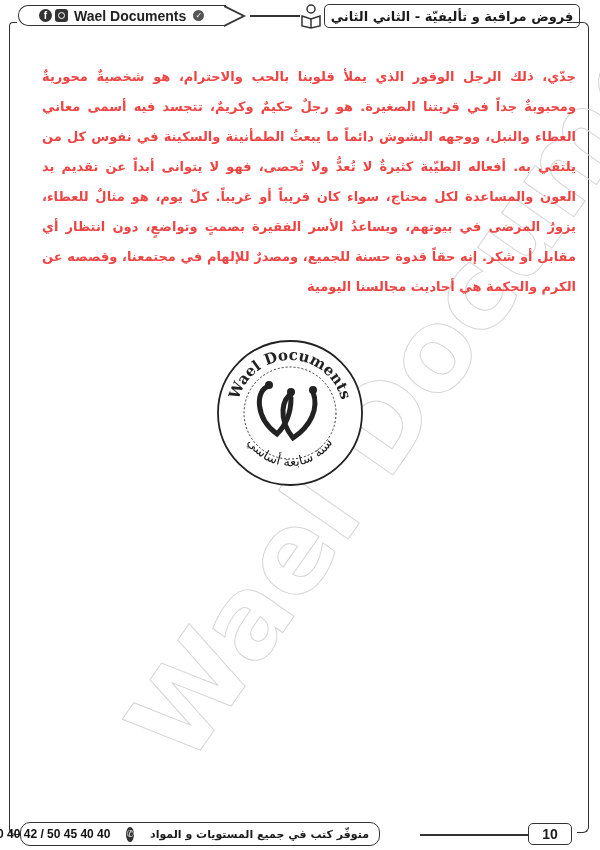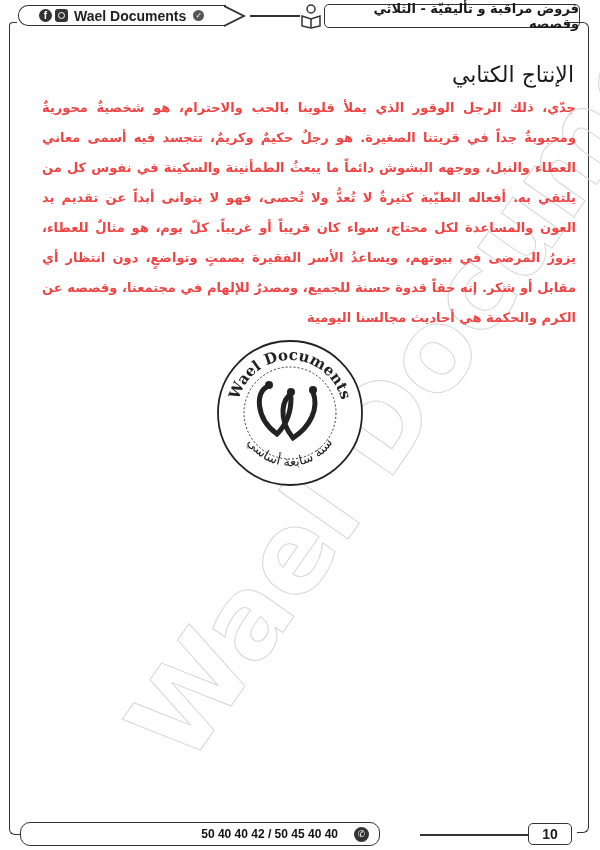--- a/index.html
+++ b/index.html
@@ -132,24 +132,23 @@
 </div>
 <div class="pencil-tip"></div>
 <div class="pencil-tip-inner"></div>
 <div class="pencil-line"></div>
 
 <svg class="reader-icon" viewBox="0 0 24 26">
   <circle cx="12" cy="6" r="4" fill="none" stroke="#333" stroke-width="1.5"></circle>
   <path d="M3 13 L12 16 L21 13 L21 23 L12 25 L3 23 Z" fill="none" stroke="#333" stroke-width="1.5"></path>
   <line x1="12" y1="16" x2="12" y2="25" stroke="#333" stroke-width="1.5"></line>
 </svg>
-<div class="title-box">فروض مراقبة و تأليفيّة - الثلاثي وقصصه</div>
+<div class="title-box">فروض مراقبة و تأليفيّة - الثاني الثاني</div>
 
 <div class="content">
-  <div class="heading">الإنتاج الكتابي</div>
   <p class="paragraph">جدّي، ذلك الرجل الوقور الذي يملأ قلوبنا بالحب والاحترام، هو شخصيةٌ محوريةٌ ومحبوبةٌ جداً في قريتنا الصغيرة. هو رجلٌ حكيمٌ وكريمٌ، تتجسد فيه أسمى معاني العطاء والنبل، ووجهه البشوش دائماً ما يبعثُ الطمأنينة والسكينة في نفوس كل من يلتقي به. أفعاله الطيّبة كثيرةٌ لا تُعدُّ ولا تُحصى، فهو لا يتوانى أبداً عن تقديم يد العون والمساعدة لكل محتاج، سواء كان قريباً أو غريباً. كلّ يوم، هو مثالٌ للعطاء، يزورُ المرضى في بيوتهم، ويساعدُ الأسر الفقيرة بصمتٍ وتواضعٍ، دون انتظار أي مقابل أو شكر. إنه حقاً قدوة حسنة للجميع، ومصدرٌ للإلهام في مجتمعنا، وقصصه عن الكرم والحكمة هي أحاديث مجالسنا اليومية</p>
 </div>
 
 <svg class="stamp" viewBox="0 0 150 150">
   <defs>
     <path id="topArc" d="M 22 75 A 53 53 0 0 1 128 75"></path>
     <path id="botArc" d="M 26 88 A 50 50 0 0 0 124 88"></path>
   </defs>
   <circle cx="75" cy="75" r="72" fill="#fff" stroke="#222" stroke-width="1.8"></circle>
   <circle cx="75" cy="75" r="46" fill="none" stroke="#333" stroke-width="1" stroke-dasharray="2 2"></circle>
@@ -164,15 +163,16 @@
     <path d="M 76 56 C 68 60, 62 80, 78 100 C 96 88, 104 70, 98 54"></path>
   </g>
   <circle cx="54" cy="47" r="4" fill="#222"></circle>
   <circle cx="76" cy="54" r="4" fill="#222"></circle>
   <circle cx="98" cy="52" r="4" fill="#222"></circle>
 </svg>
 
 <div class="footer-left">
   <span class="footer-phones">50 40 40 42 / 50 45 40 40</span>
   <span class="phone-icon">✆</span>
+  <span class="footer-text">متوفّر كتب في جميع المستويات و المواد</span>
 </div>
 <div class="footer-line"></div>
 <div class="page-box">10</div>
 
 </body></html>

